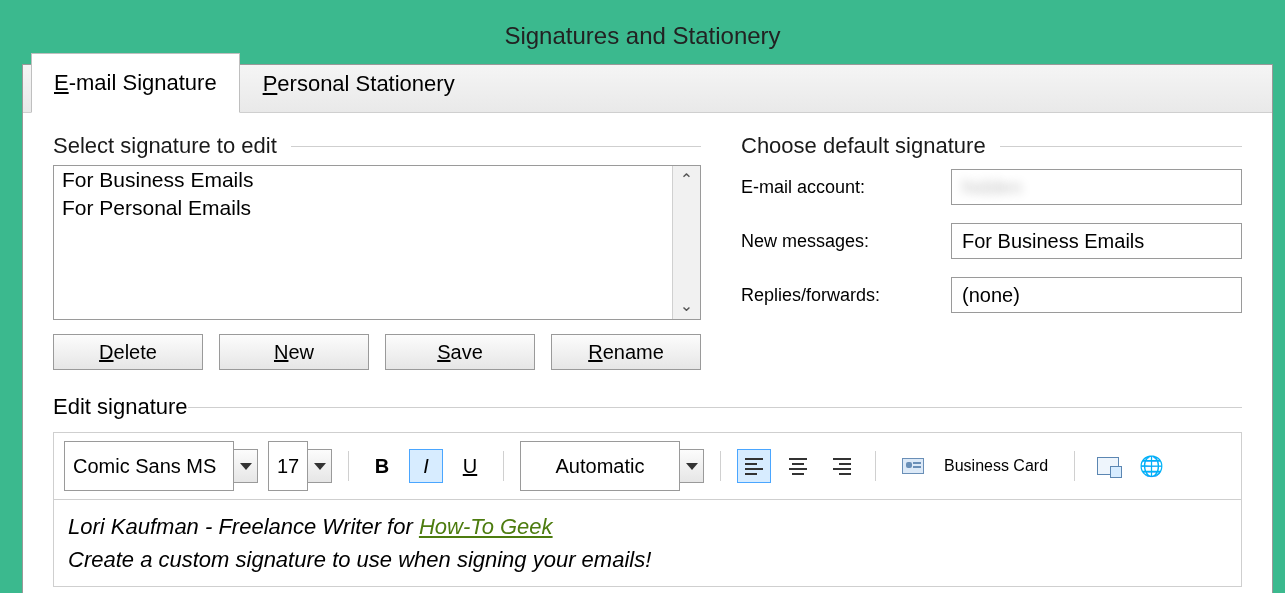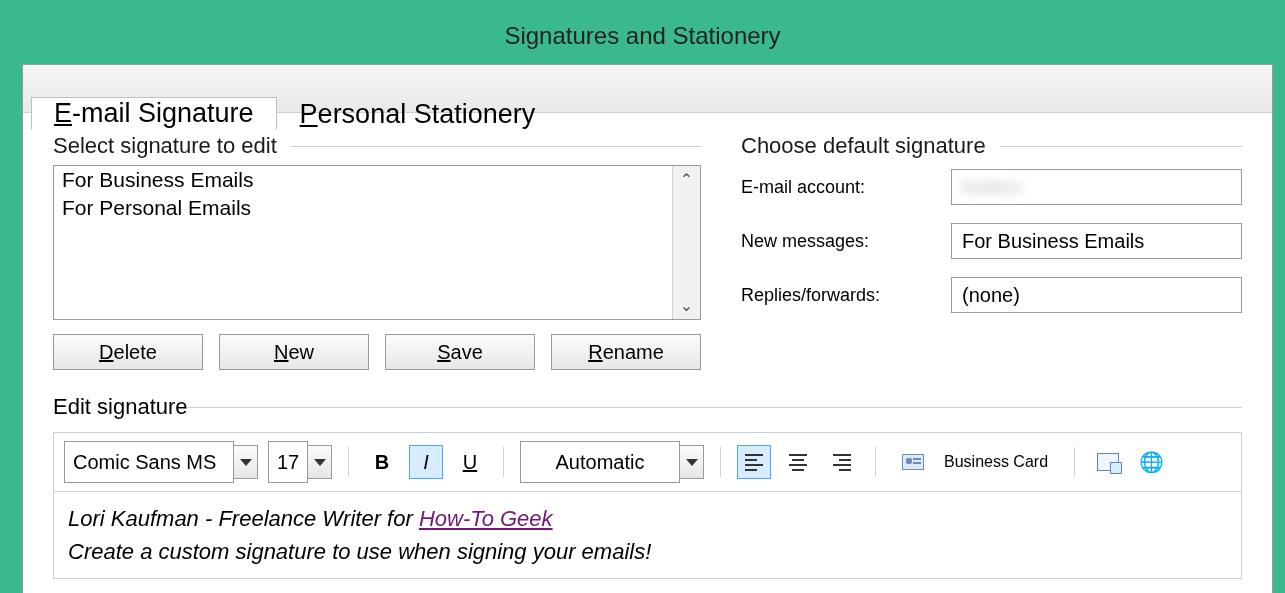--- a/index.html
+++ b/index.html
@@ -1,21 +1,21 @@
 <!DOCTYPE html>
 <html><head>
   <meta charset="utf-8">
   <style>
     * { box-sizing: border-box; font-family: 'Segoe UI', Tahoma, sans-serif; }
     body { margin: 0; padding: 0; background: #3bb98e; width: 1285px; height: 593px; overflow: hidden; }
     .outer-border { border: 12px solid #3bb98e; height: 593px; }
     .title-bar { color: #222; font-size: 24px; text-align: center; padding: 10px 0 14px; background: #3bb98e; }
     .dialog-body { background: #fff; border: 1px solid #999; height: 100%; padding: 0; margin: 0 0 0 10px; }
     .tabs-row { display: flex; align-items: flex-end; background: linear-gradient(#f5f5f5,#e9e9e9); border-bottom: 1px solid #cfcfcf; height: 48px; padding-left: 8px; }
-    .tab { padding: 0 22px; font-size: 27px; border: 1px solid transparent; border-bottom: none; cursor: pointer; position: relative; top: 18px; }
+    .tab { padding: 16px 22px; font-size: 22px; border: 1px solid transparent; border-bottom: none; cursor: pointer; position: relative; top: 1px; }
     .tab.active { background: #fff; border-color: #bfbfbf; border-bottom: 1px solid #fff; }
     .tab .ul { text-decoration: underline; }
     .main-area { padding: 20px 30px 10px 30px; display: flex; gap: 40px; }
     .col-left { flex: 0 0 640px; }
     .col-right { flex: 1; }
     .group-label { font-size: 22px; color: #1a1a1a; margin-bottom: 0; display: flex; align-items: center; gap: 14px; }
     .group-rule { flex: 1; height: 1px; background: #cfcfcf; }
     .sig-listbox { border: 1px solid #9a9a9a; height: 155px; display: flex; margin-top: 6px; }
     .sig-items { flex: 1; overflow: hidden; }
     .sig-item { font-size: 21px; padding: 2px 8px; cursor: pointer; }
@@ -25,40 +25,40 @@
     .btn-row { display: flex; gap: 16px; margin-top: 14px; }
     .btn { width: 150px; height: 36px; font-size: 20px; background: linear-gradient(#fcfcfc,#e6e6e6); border: 1px solid #9a9a9a; cursor: pointer; display: flex; align-items: center; justify-content: center; }
     .btn .ul { text-decoration: underline; }
     .form-rows { margin-top: 10px; }
     .form-row { display: flex; align-items: center; margin-bottom: 18px; gap: 20px; }
     .form-row label { font-size: 18px; width: 190px; }
     .combo { flex: 1; height: 36px; border: 1px solid #9a9a9a; background: #fff; padding: 4px 10px; font-size: 20px; display: flex; align-items: center; cursor: pointer; }
     .combo.blur { background: #fff; color: transparent; text-shadow: 0 0 10px rgba(0,0,0,0.25); }
     .edit-sig-label { font-size: 22px; padding: 14px 30px 8px; display: flex; align-items: center; gap: 0; }
     .toolbar-row { margin: 4px 30px 0; border: 1px solid #cfcfcf; padding: 8px 10px; display: flex; align-items: center; gap: 10px; background: #fff; }
-    .font-combo { height: 42px; border: 1px solid #9a9a9a; display: flex; align-items: center; padding: 0 8px; font-size: 20px; cursor: pointer; background: #fff; }
+    .font-combo { height: 50px; border: 1px solid #9a9a9a; display: flex; align-items: center; padding: 0 8px; font-size: 20px; cursor: pointer; background: #fff; }
     .dd-btn { width: 24px; height: 34px; border: 1px solid #9a9a9a; border-left: none; display: flex; align-items: center; justify-content: center; cursor: pointer; background: linear-gradient(#fcfcfc,#e6e6e6); }
     .caret { width: 0; height: 0; border-left: 6px solid transparent; border-right: 6px solid transparent; border-top: 7px solid #333; }
     .tb-group { display: flex; align-items: center; gap: 0; }
     .tb-btn { width: 34px; height: 34px; display: flex; align-items: center; justify-content: center; font-size: 20px; cursor: pointer; border: 1px solid transparent; }
     .tb-btn.on { border: 1px solid #4aa6ff; background: #d7ecff; }
     .sep { width: 1px; height: 30px; background: #d0d0d0; margin: 0 6px; }
     .align-icon span { display: block; width: 18px; height: 2px; background: #333; margin: 3px 0; }
     .align-icon.left span:nth-child(2){ width: 12px;} .align-icon.left span:nth-child(4){ width: 12px;}
     .align-icon.center span:nth-child(2){ width: 12px; margin-left:3px;} .align-icon.center span:nth-child(4){ width: 12px; margin-left:3px;}
     .align-icon.right span:nth-child(2){ width: 12px; margin-left:6px;} .align-icon.right span:nth-child(4){ width: 12px; margin-left:6px;}
     .bcard-btn { display: flex; align-items: center; gap: 20px; padding: 0 10px; height: 34px; cursor: pointer; }
     .bcard-icon { width: 22px; height: 16px; border: 1px solid #6a8fb7; background: #dce9f7; position: relative; }
     .bcard-icon::before { content:''; position:absolute; left:3px; top:3px; width:6px; height:6px; background:#6a8fb7; border-radius:2px; }
     .bcard-icon::after { content:''; position:absolute; right:2px; top:3px; width:8px; height:2px; background:#6a8fb7; box-shadow: 0 4px 0 #6a8fb7; }
     .img-icon { width: 22px; height: 18px; border: 1px solid #5b86b2; background: #eef5fc; position: relative; }
     .img-icon::after { content:''; position:absolute; right:-4px; bottom:-4px; width:10px; height:10px; border:1px solid #5b86b2; background:#d7ecff; }
     .link-icon { font-size: 20px; color: #2b6fb5; }
     .editor-box { margin: 0 30px; border: 1px solid #cfcfcf; border-top: none; padding: 10px 14px; font-family: 'Comic Sans MS', cursive; font-size: 22px; font-style: italic; line-height: 1.5; }
-    .editor-box a { color: #701a75; }
+    .editor-box a { color: #4d7c0f; }
   </style>
 </head>
 <body>
 
 <div class="outer-border">
   <div class="title-bar">Signatures and Stationery</div>
   <div class="dialog-body">
     <div class="tabs-row">
       <div class="tab active">
         <span class="ul">E</span><span>-mail Signature</span>

